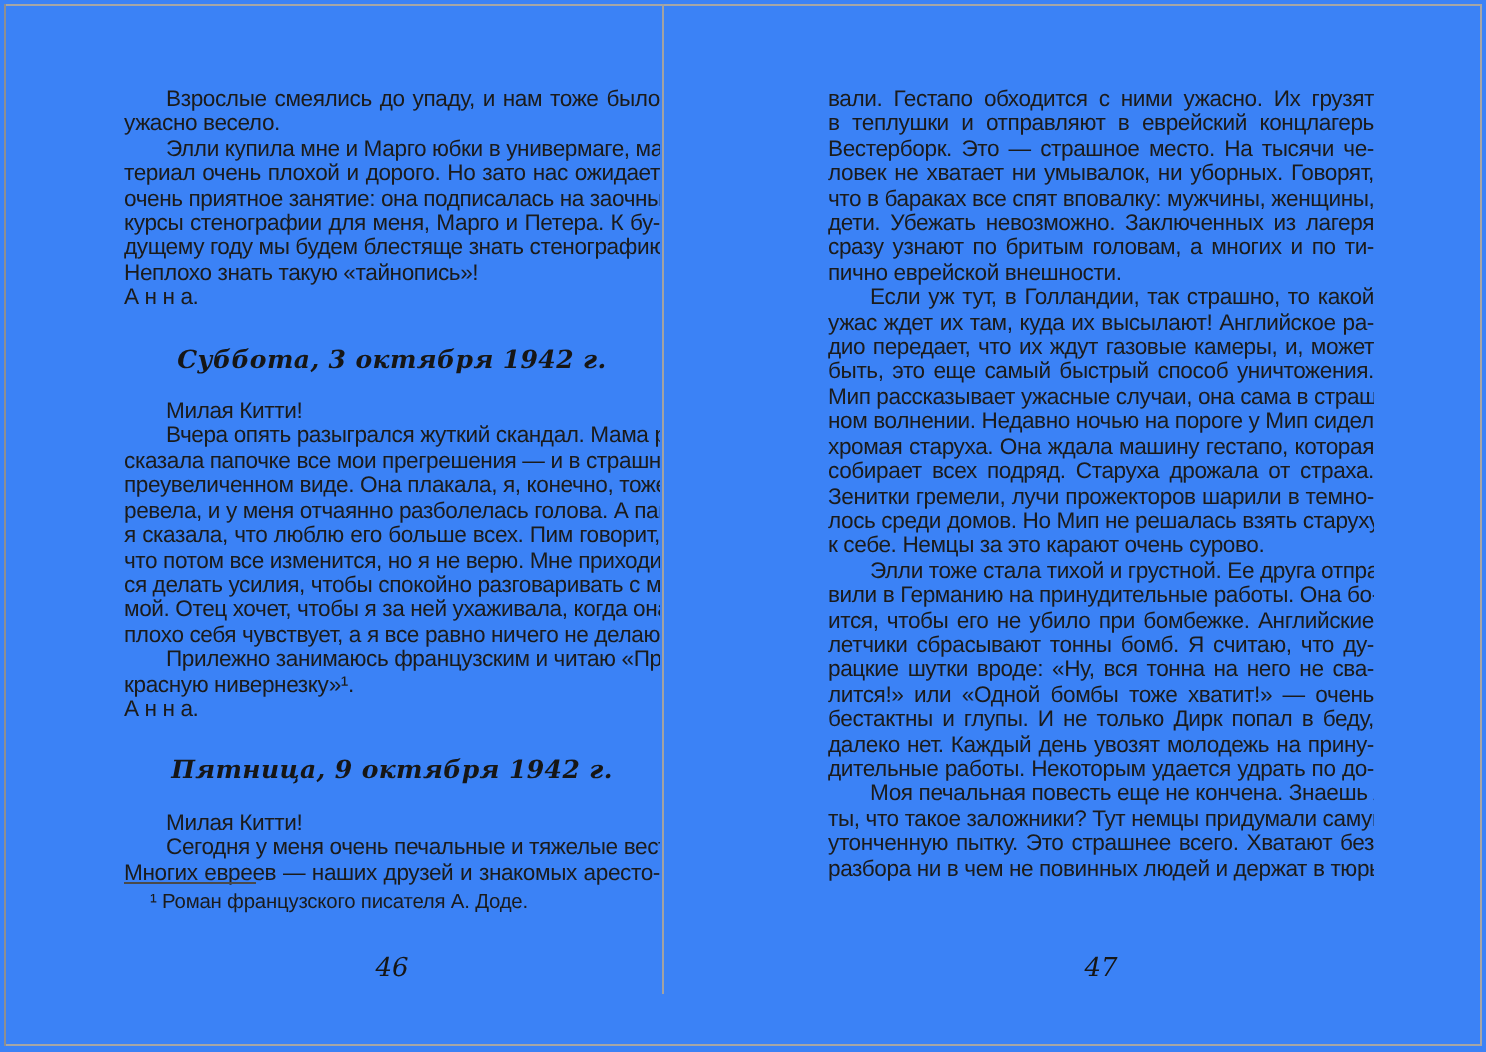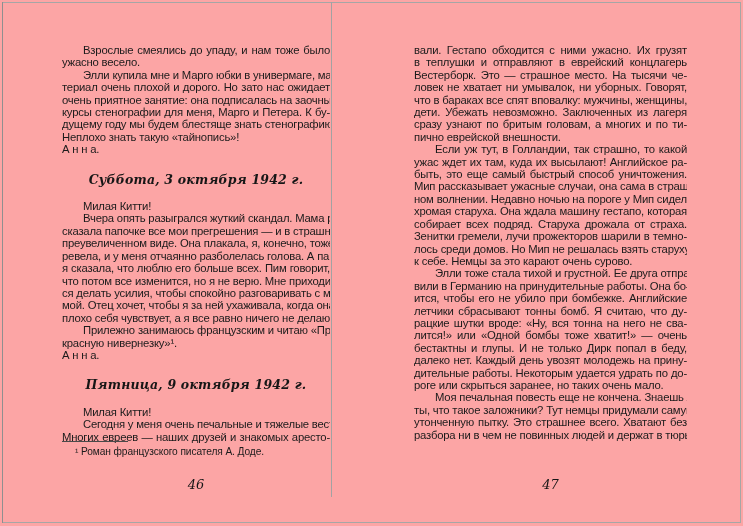--- a/index.html
+++ b/index.html
@@ -1,20 +1,20 @@
 <!DOCTYPE html>
 <html lang="ru"><head>
 <meta charset="utf-8">
 <style>
   html, body { margin: 0; padding: 0; background: #ffffff; }
   .canvas {
     position: relative;
     width: 743px;
     height: 526px;
-    background: #fca5a5;
+    background: #3b82f6;
     overflow: hidden;
   }
   
   .frame { position: absolute; background: #a6a6a6; }
   .frame.top    { left: 2px; right: 2px; top: 2px; height: 1px; }
   .frame.bottom { left: 2px; right: 2px; top: 522px; height: 1px; }
   .frame.left   { left: 2px; top: 2px; width: 1px; height: 521px; background: #8f8f8f; }
   .frame.right  { left: 740px; top: 2px; width: 1px; height: 521px; }
   .gutter { position: absolute; left: 331px; top: 2px; width: 1px; height: 495px; background: #a2a2a2; }
 
@@ -136,40 +136,40 @@
           <div class="line">Вестерборк. Это — страшное место. На тысячи че-</div>
           <div class="line">ловек не хватает ни умывалок, ни уборных. Говорят,</div>
           <div class="line">что в бараках все спят вповалку: мужчины, женщины,</div>
           <div class="line">дети. Убежать невозможно. Заключенных из лагеря</div>
           <div class="line">сразу узнают по бритым головам, а многих и по ти-</div>
           <div class="line last">пично еврейской внешности.</div>
         </div>
         <div class="para">
           <div class="line indent">Если уж тут, в Голландии, так страшно, то какой</div>
           <div class="line">ужас ждет их там, куда их высылают! Английское ра-</div>
+          <div class="line">дио передает, что их ждут газовые камеры, и, может</div>
           <div class="line">быть, это еще самый быстрый способ уничтожения.</div>
           <div class="line">Мип рассказывает ужасные случаи, она сама в страш-</div>
           <div class="line">ном волнении. Недавно ночью на пороге у Мип сидела</div>
           <div class="line">хромая старуха. Она ждала машину гестапо, которая</div>
           <div class="line">собирает всех подряд. Старуха дрожала от страха.</div>
           <div class="line">Зенитки гремели, лучи прожекторов шарили в темно-</div>
           <div class="line">лось среди домов. Но Мип не решалась взять старуху</div>
           <div class="line last">к себе. Немцы за это карают очень сурово.</div>
         </div>
         <div class="para">
           <div class="line indent">Элли тоже стала тихой и грустной. Ее друга отпра-</div>
           <div class="line">вили в Германию на принудительные работы. Она бо-</div>
           <div class="line">ится, чтобы его не убило при бомбежке. Английские</div>
           <div class="line">летчики сбрасывают тонны бомб. Я считаю, что ду-</div>
           <div class="line">рацкие шутки вроде: «Ну, вся тонна на него не сва-</div>
           <div class="line">лится!» или «Одной бомбы тоже хватит!» — очень</div>
           <div class="line">бестактны и глупы. И не только Дирк попал в беду,</div>
           <div class="line">далеко нет. Каждый день увозят молодежь на прину-</div>
           <div class="line">дительные работы. Некоторым удается удрать по до-</div>
-          <div class="line last">роге или скрыться заранее, но таких очень мало.</div>
         </div>
         <div class="para">
           <div class="line indent">Моя печальная повесть еще не кончена. Знаешь ли</div>
           <div class="line">ты, что такое заложники? Тут немцы придумали самую</div>
           <div class="line">утонченную пытку. Это страшнее всего. Хватают без</div>
           <div class="line">разбора ни в чем не повинных людей и держат в тюрьме.</div>
         </div>
       </div>
     <div class="pagenum">47</div>
   </div>

